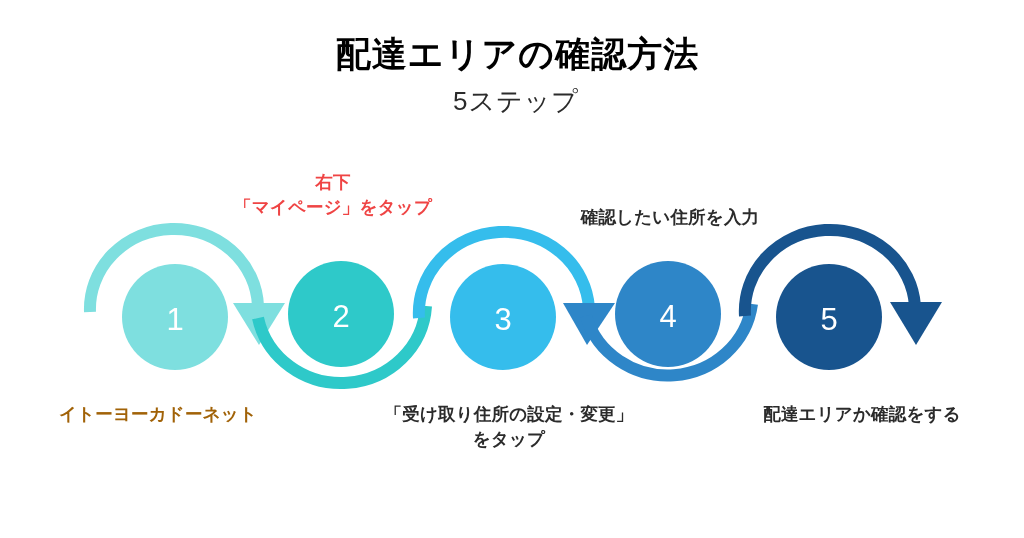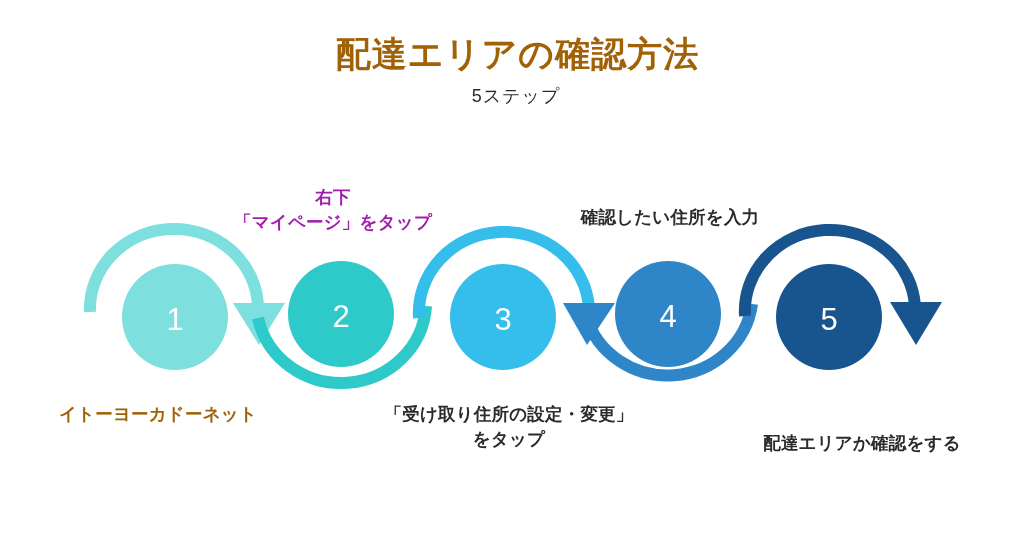--- a/index.html
+++ b/index.html
@@ -32,21 +32,21 @@
   .title {
     font-size: 35px;
     font-weight: bold;
     color: #1c5d93;
     letter-spacing: 1px;
     line-height: 1.15;
     margin: 0;
     white-space: nowrap;
   }
   .subtitle {
-    font-size: 18px;
+    font-size: 26px;
     font-weight: normal;
     color: #2b2b2b;
     letter-spacing: 1px;
     line-height: 1.2;
     margin: 12px 0 0 8px;
     white-space: nowrap;
   }
 
   
   #flow-svg {
@@ -84,21 +84,21 @@
   .caption .cline { display: block; }
   .caption-above { }
   .caption-below { }
 </style>
 </head>
 <body>
 
 <div id="infographic">
 
   <div class="header">
-    <h1 class="title" style="color: #a16207; padding-left: 11px;">配達エリアの確認方法</h1>
+    <h1 class="title" style="color: #000000; padding-left: 11px;">配達エリアの確認方法</h1>
     <p class="subtitle" style="color: rgb(43, 43, 43);">5ステップ</p>
   </div>
 
   <svg id="flow-svg" viewBox="0 0 1024 538">
 
     <g>
       <path d="M 90,312 A 84,80 0 0 1 258,306" fill="none" stroke="#7edfdf" stroke-width="12" stroke-linecap="butt"></path>
       <polygon points="233,303 285,303 259,345" fill="#7edfdf"></polygon>
     </g>
 
@@ -130,31 +130,31 @@
   <div class="step-number" style="left: 175px; top: 319px; color: rgb(255, 255, 255);">1</div>
   <div class="step-number" style="left: 341px; top: 316px; color: rgb(255, 255, 255);">2</div>
   <div class="step-number" style="left: 503px; top: 319px; color: rgb(255, 255, 255);">3</div>
   <div class="step-number" style="left: 668px; top: 316px; color: rgb(255, 255, 255);">4</div>
   <div class="step-number" style="left: 829px; top: 319px; color: rgb(255, 255, 255);">5</div>
 
   <div class="caption caption-below" style="left: 158px; top: 402px; color: #a16207;">
     <span class="cline">イトーヨーカドーネット</span>
   </div>
 
-  <div class="caption caption-above" style="left: 333px; top: 185px; color: #a21caf;">
+  <div class="caption caption-above" style="left: 333px; top: 170px; color: #ef4444;">
     <span class="cline">右下</span>
     <span class="cline">「マイページ」をタップ</span>
   </div>
 
   <div class="caption caption-above" style="left: 670px; top: 205px; color: rgb(43, 43, 43);">
     <span class="cline">確認したい住所を入力</span>
   </div>
 
   <div class="caption caption-below" style="left: 509px; top: 402px; color: rgb(43, 43, 43);">
     <span class="cline">「受け取り住所の設定・変更」</span>
     <span class="cline">をタップ</span>
   </div>
 
-  <div class="caption caption-below" style="left: 862px; top: 402px; color: rgb(43, 43, 43); margin-top: 29px;">
+  <div class="caption caption-below" style="left: 862px; top: 402px; color: rgb(43, 43, 43);">
     <span class="cline">配達エリアか確認をする</span>
   </div>
 
 </div>
 
 </body></html>

